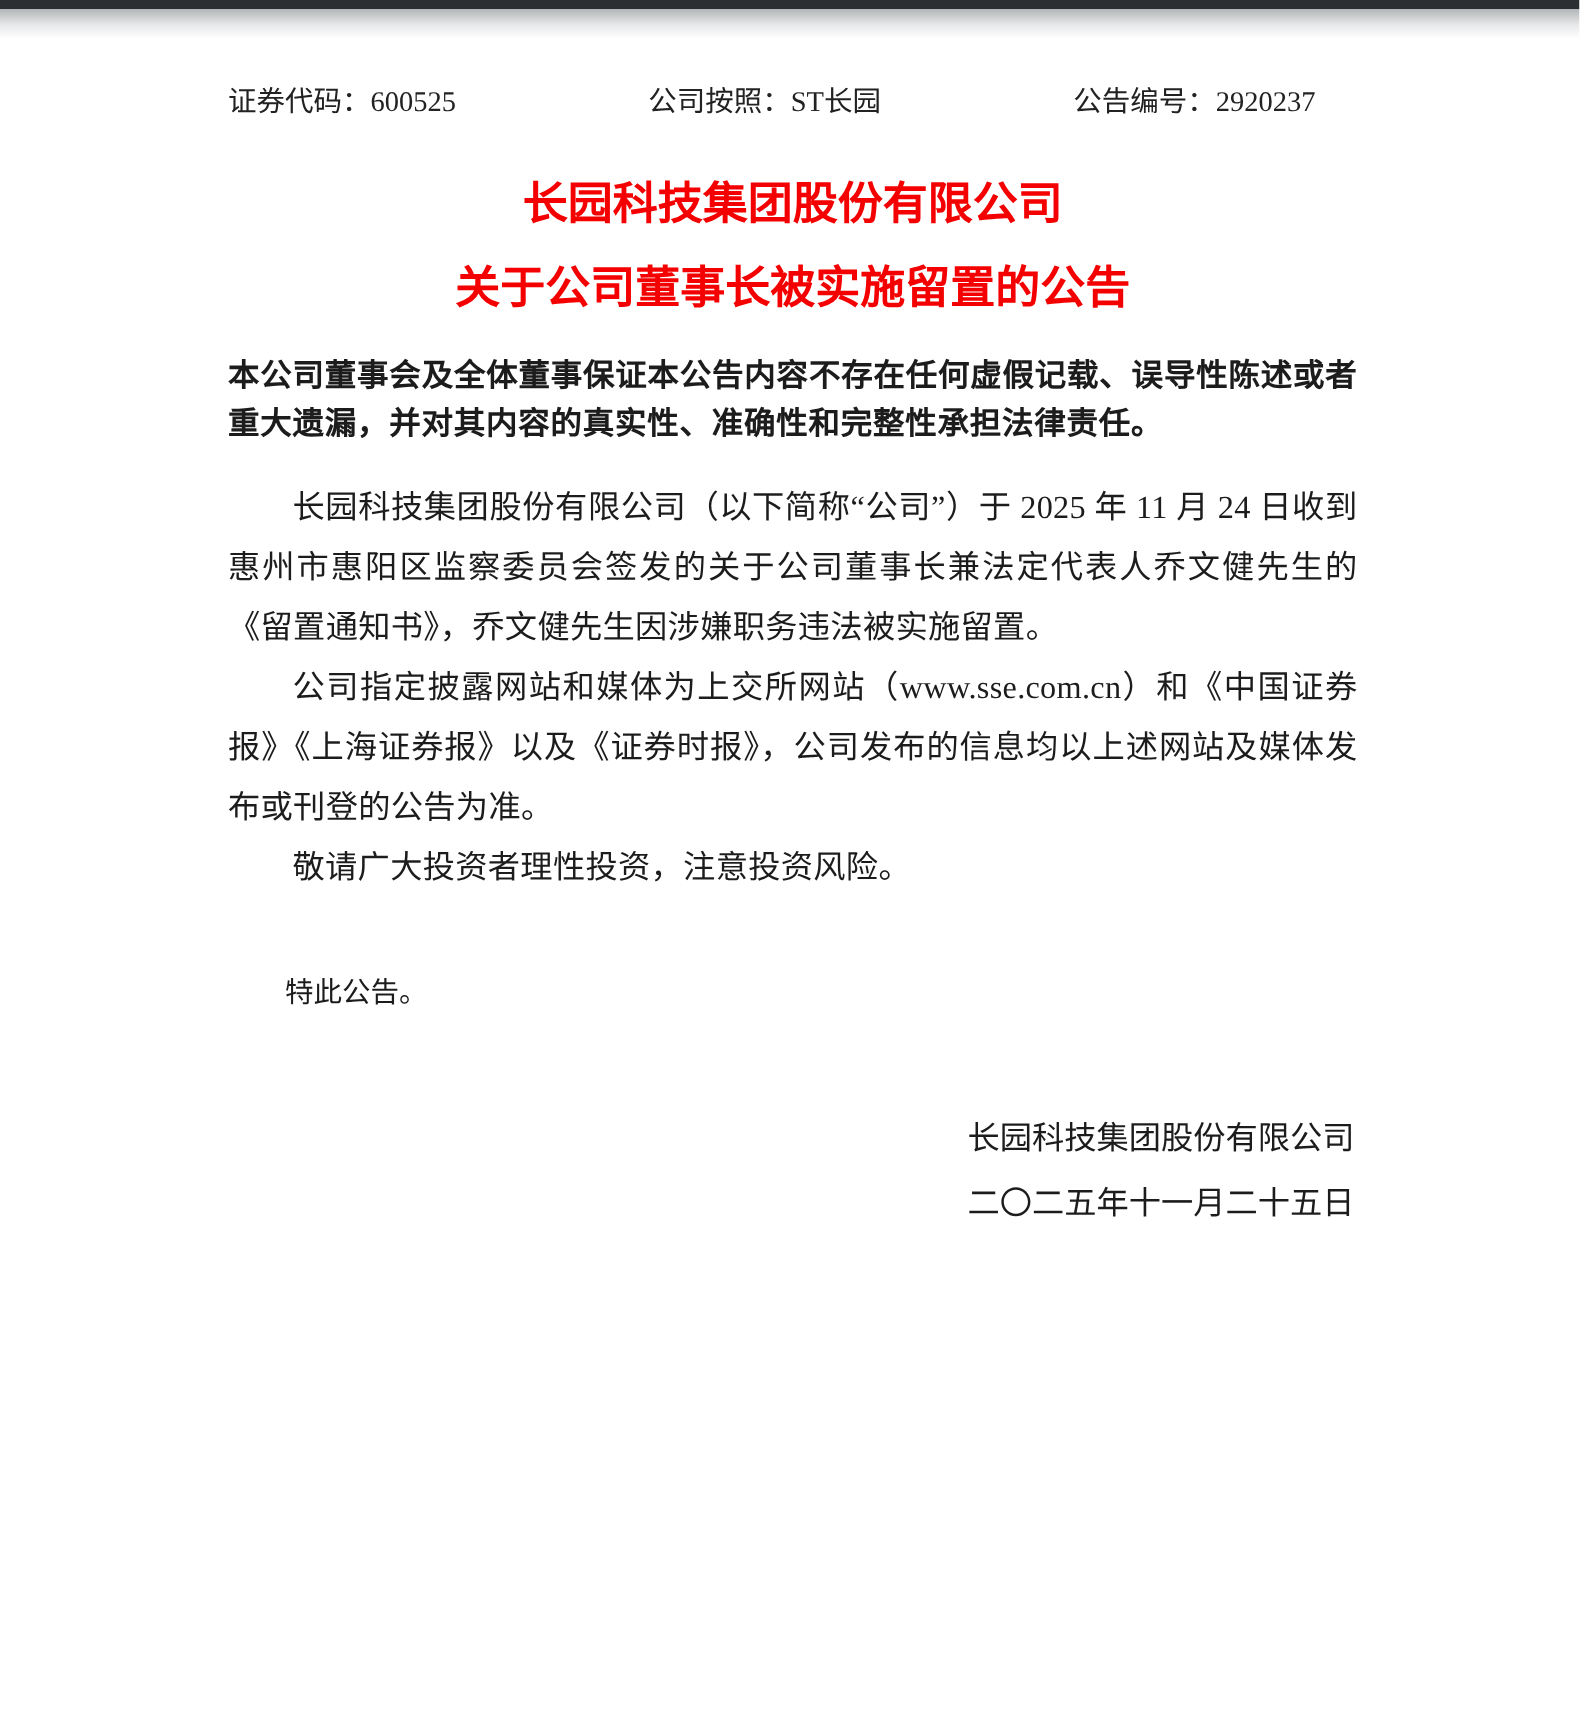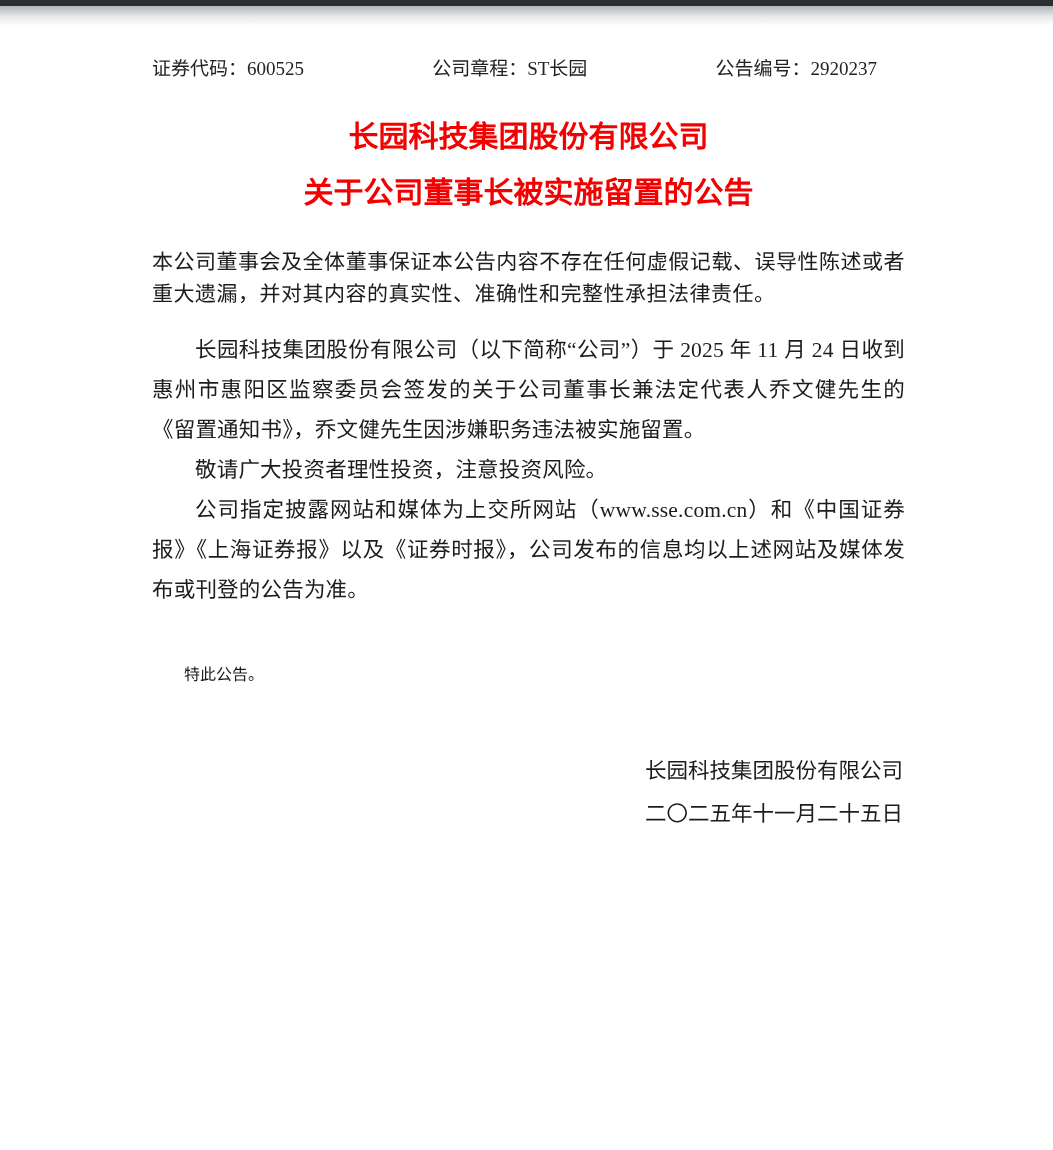--- a/index.html
+++ b/index.html
@@ -43,39 +43,39 @@
     text-align: center;
     font-family: "Liberation Sans", "DejaVu Sans", sans-serif;
     font-weight: bold;
     font-size: 30px;
     line-height: 38px;
     margin: 0;
   }
   .title-1 { margin-top: 36px; }
   .title-2 { margin-top: 18px; }
   .disclaimer {
-    margin: 34px 0 0 0;
+    margin: 22px 0 0 0;
     font-size: 21px;
-    font-weight: normal;
+    font-weight: bold;
     line-height: 32px;
     text-align: justify;
     letter-spacing: 0.5px;
   }
   .body-text { margin-top: 20px; }
   .body-text p {
     margin: 0;
     font-size: 21.5px;
     line-height: 40px;
     text-align: justify;
     text-indent: 2em;
     letter-spacing: 0.2px;
   }
   .closing {
     margin: 45px 0 0 0;
-    font-size: 16px;
+    font-size: 19px;
     line-height: 40px;
     text-indent: 2em;
   }
   .signature {
     margin-top: 55px;
     margin-left: auto;
     margin-right: 2px;
     width: fit-content;
     text-align: center;
     font-size: 21.5px;
@@ -86,33 +86,33 @@
 </head>
 <body>
 
 <div class="top-bar"></div>
 <div class="top-shadow"></div>
 
 <div class="page">
 
   <div class="doc-header">
     <span>证券代码：600525</span>
-    <span>公司章程：ST长园</span>
+    <span>公司按照：ST长园</span>
     <span>公告编号：2920237</span>
   </div>
 
   <h1 class="title title-1" style="color: rgb(244, 0, 0);">长园科技集团股份有限公司</h1>
   <h1 class="title title-2" style="color: rgb(244, 0, 0);">关于公司董事长被实施留置的公告</h1>
 
   <p class="disclaimer">本公司董事会及全体董事保证本公告内容不存在任何虚假记载、误导性陈述或者重大遗漏，并对其内容的真实性、准确性和完整性承担法律责任。</p>
 
   <div class="body-text">
     <p>长园科技集团股份有限公司（以下简称“公司”）于 2025 年 11 月 24 日收到惠州市惠阳区监察委员会签发的关于公司董事长兼法定代表人乔文健先生的《留置通知书》，乔文健先生因涉嫌职务违法被实施留置。</p>
+    <p>公司指定披露网站和媒体为上交所网站（www.sse.com.cn）和《中国证券报》《上海证券报》以及《证券时报》，公司发布的信息均以上述网站及媒体发布或刊登的公告为准。</p>
     <p>敬请广大投资者理性投资，注意投资风险。</p>
-    <p>公司指定披露网站和媒体为上交所网站（www.sse.com.cn）和《中国证券报》《上海证券报》以及《证券时报》，公司发布的信息均以上述网站及媒体发布或刊登的公告为准。</p>
   </div>
 
   <p class="closing">特此公告。</p>
 
   <div class="signature">
     <div>长园科技集团股份有限公司</div>
     <div>二〇二五年十一月二十五日</div>
   </div>
 
 </div>

